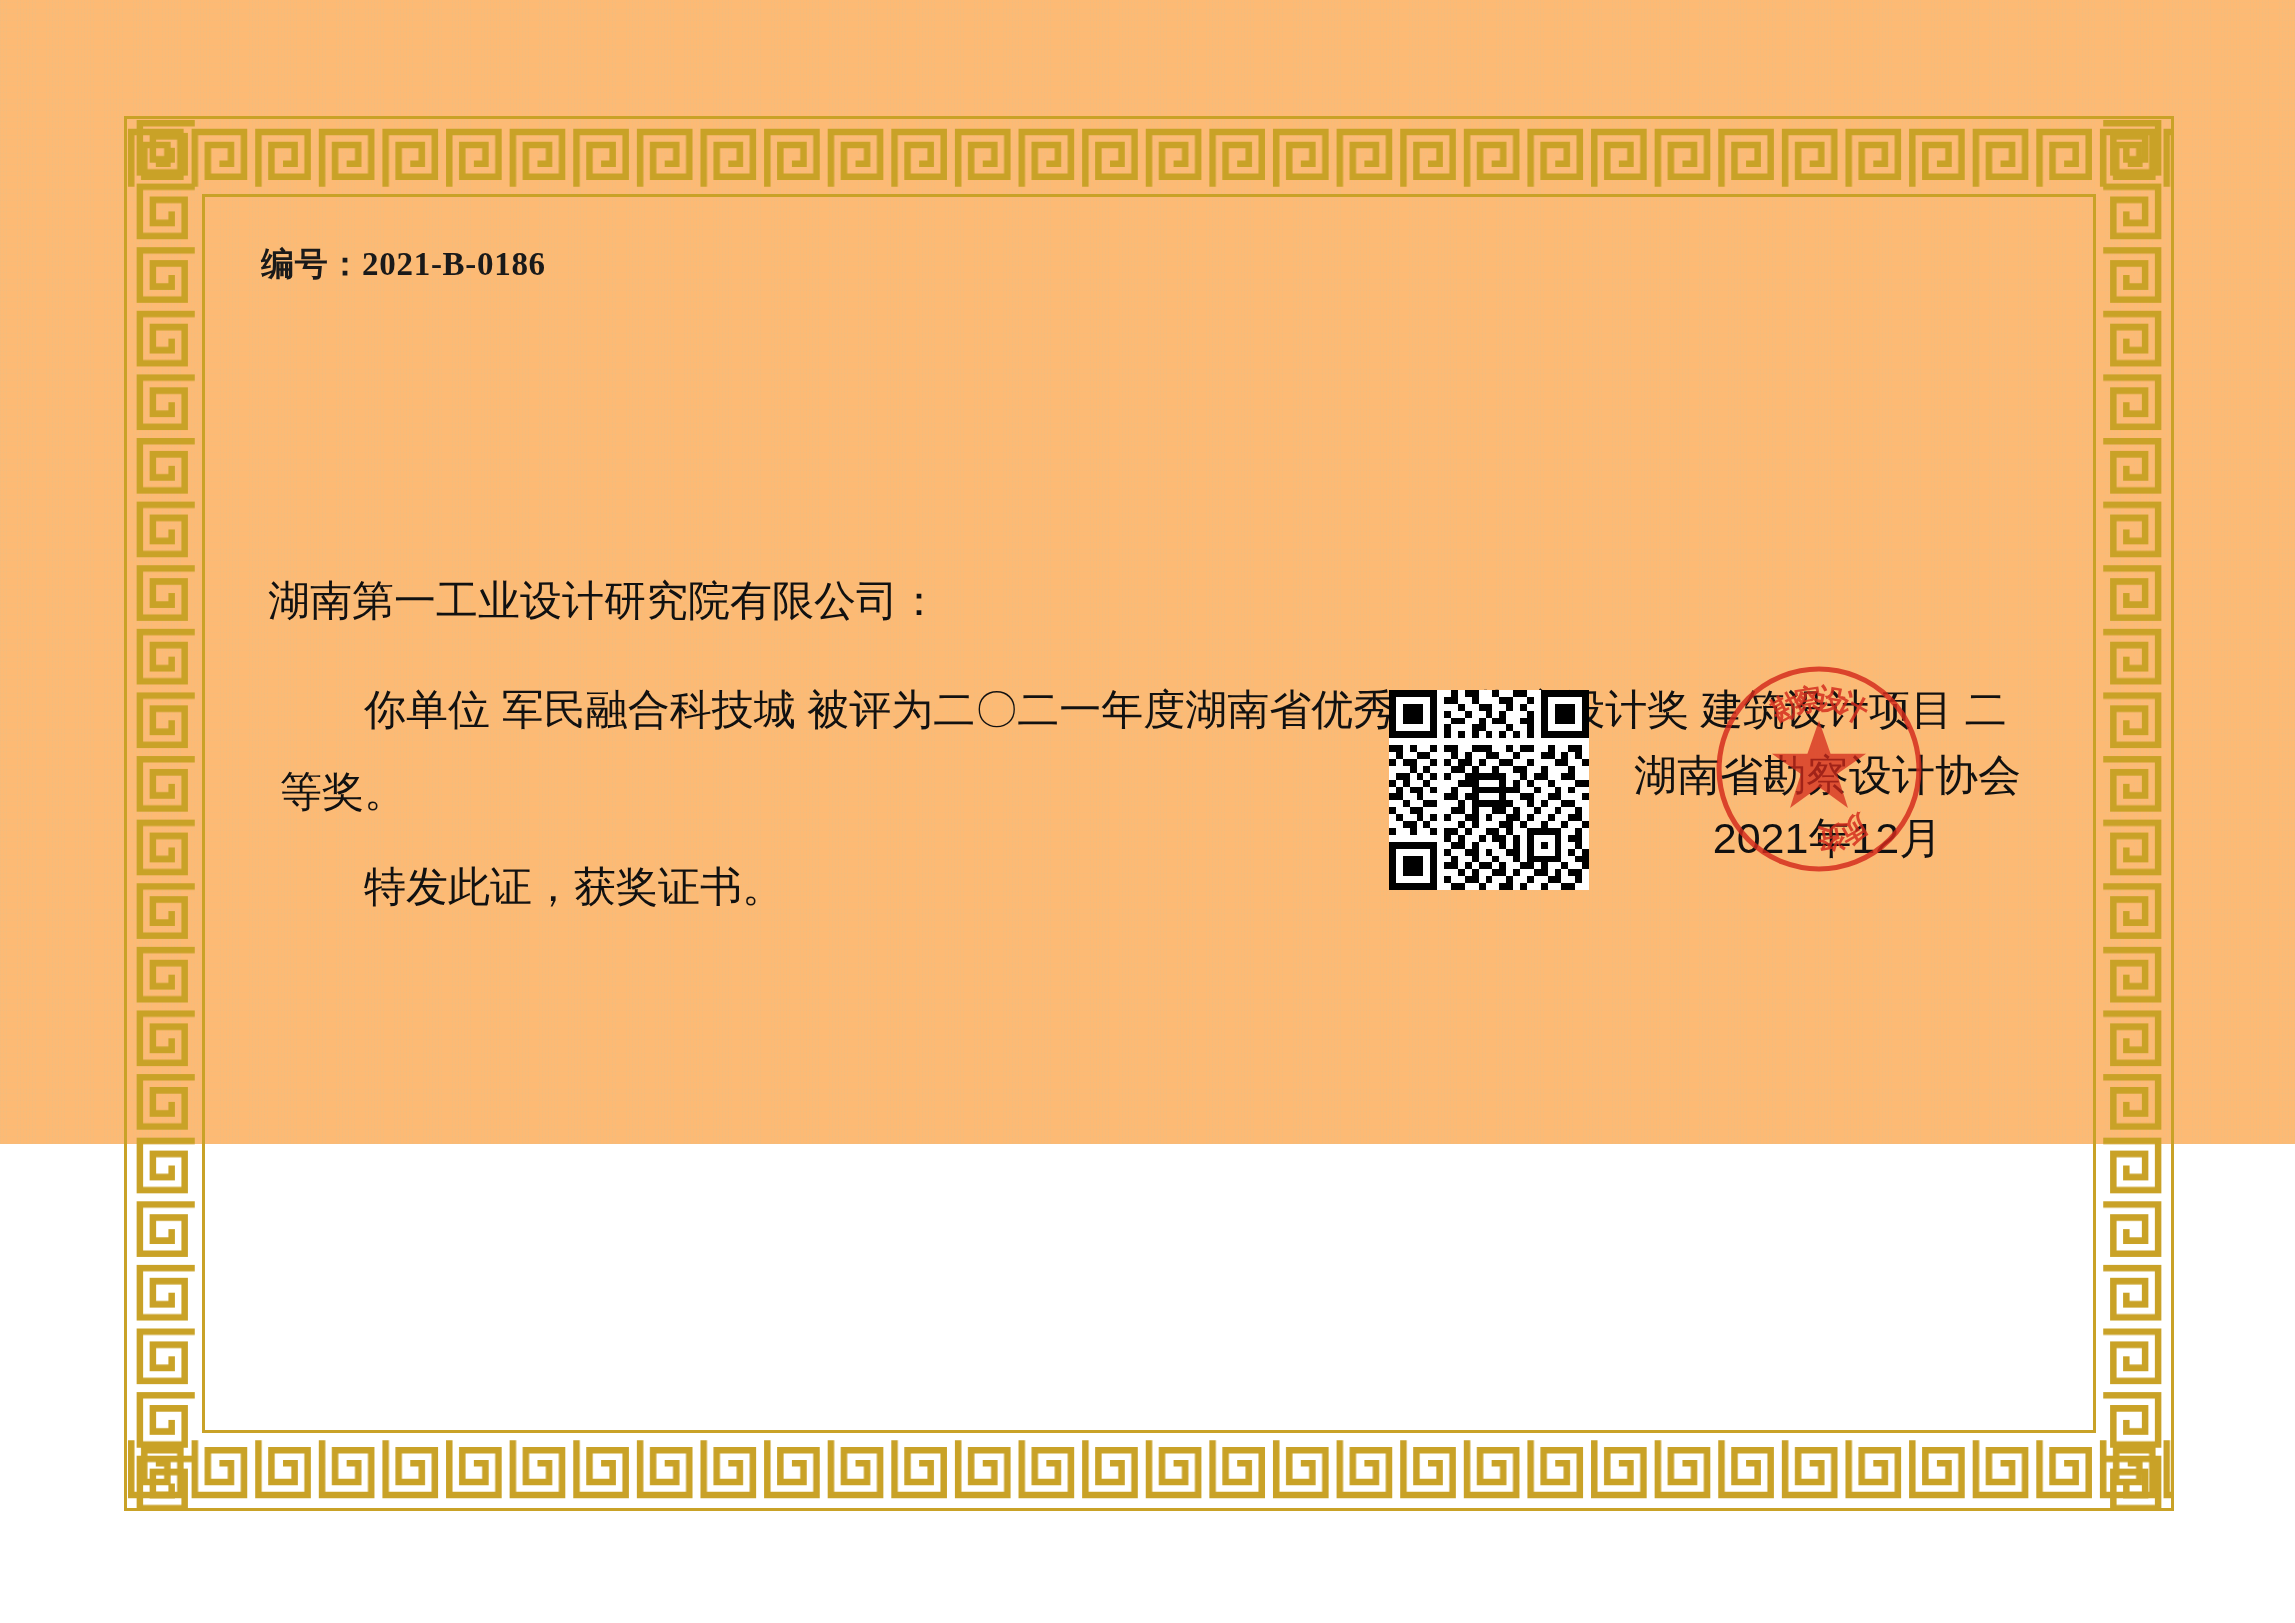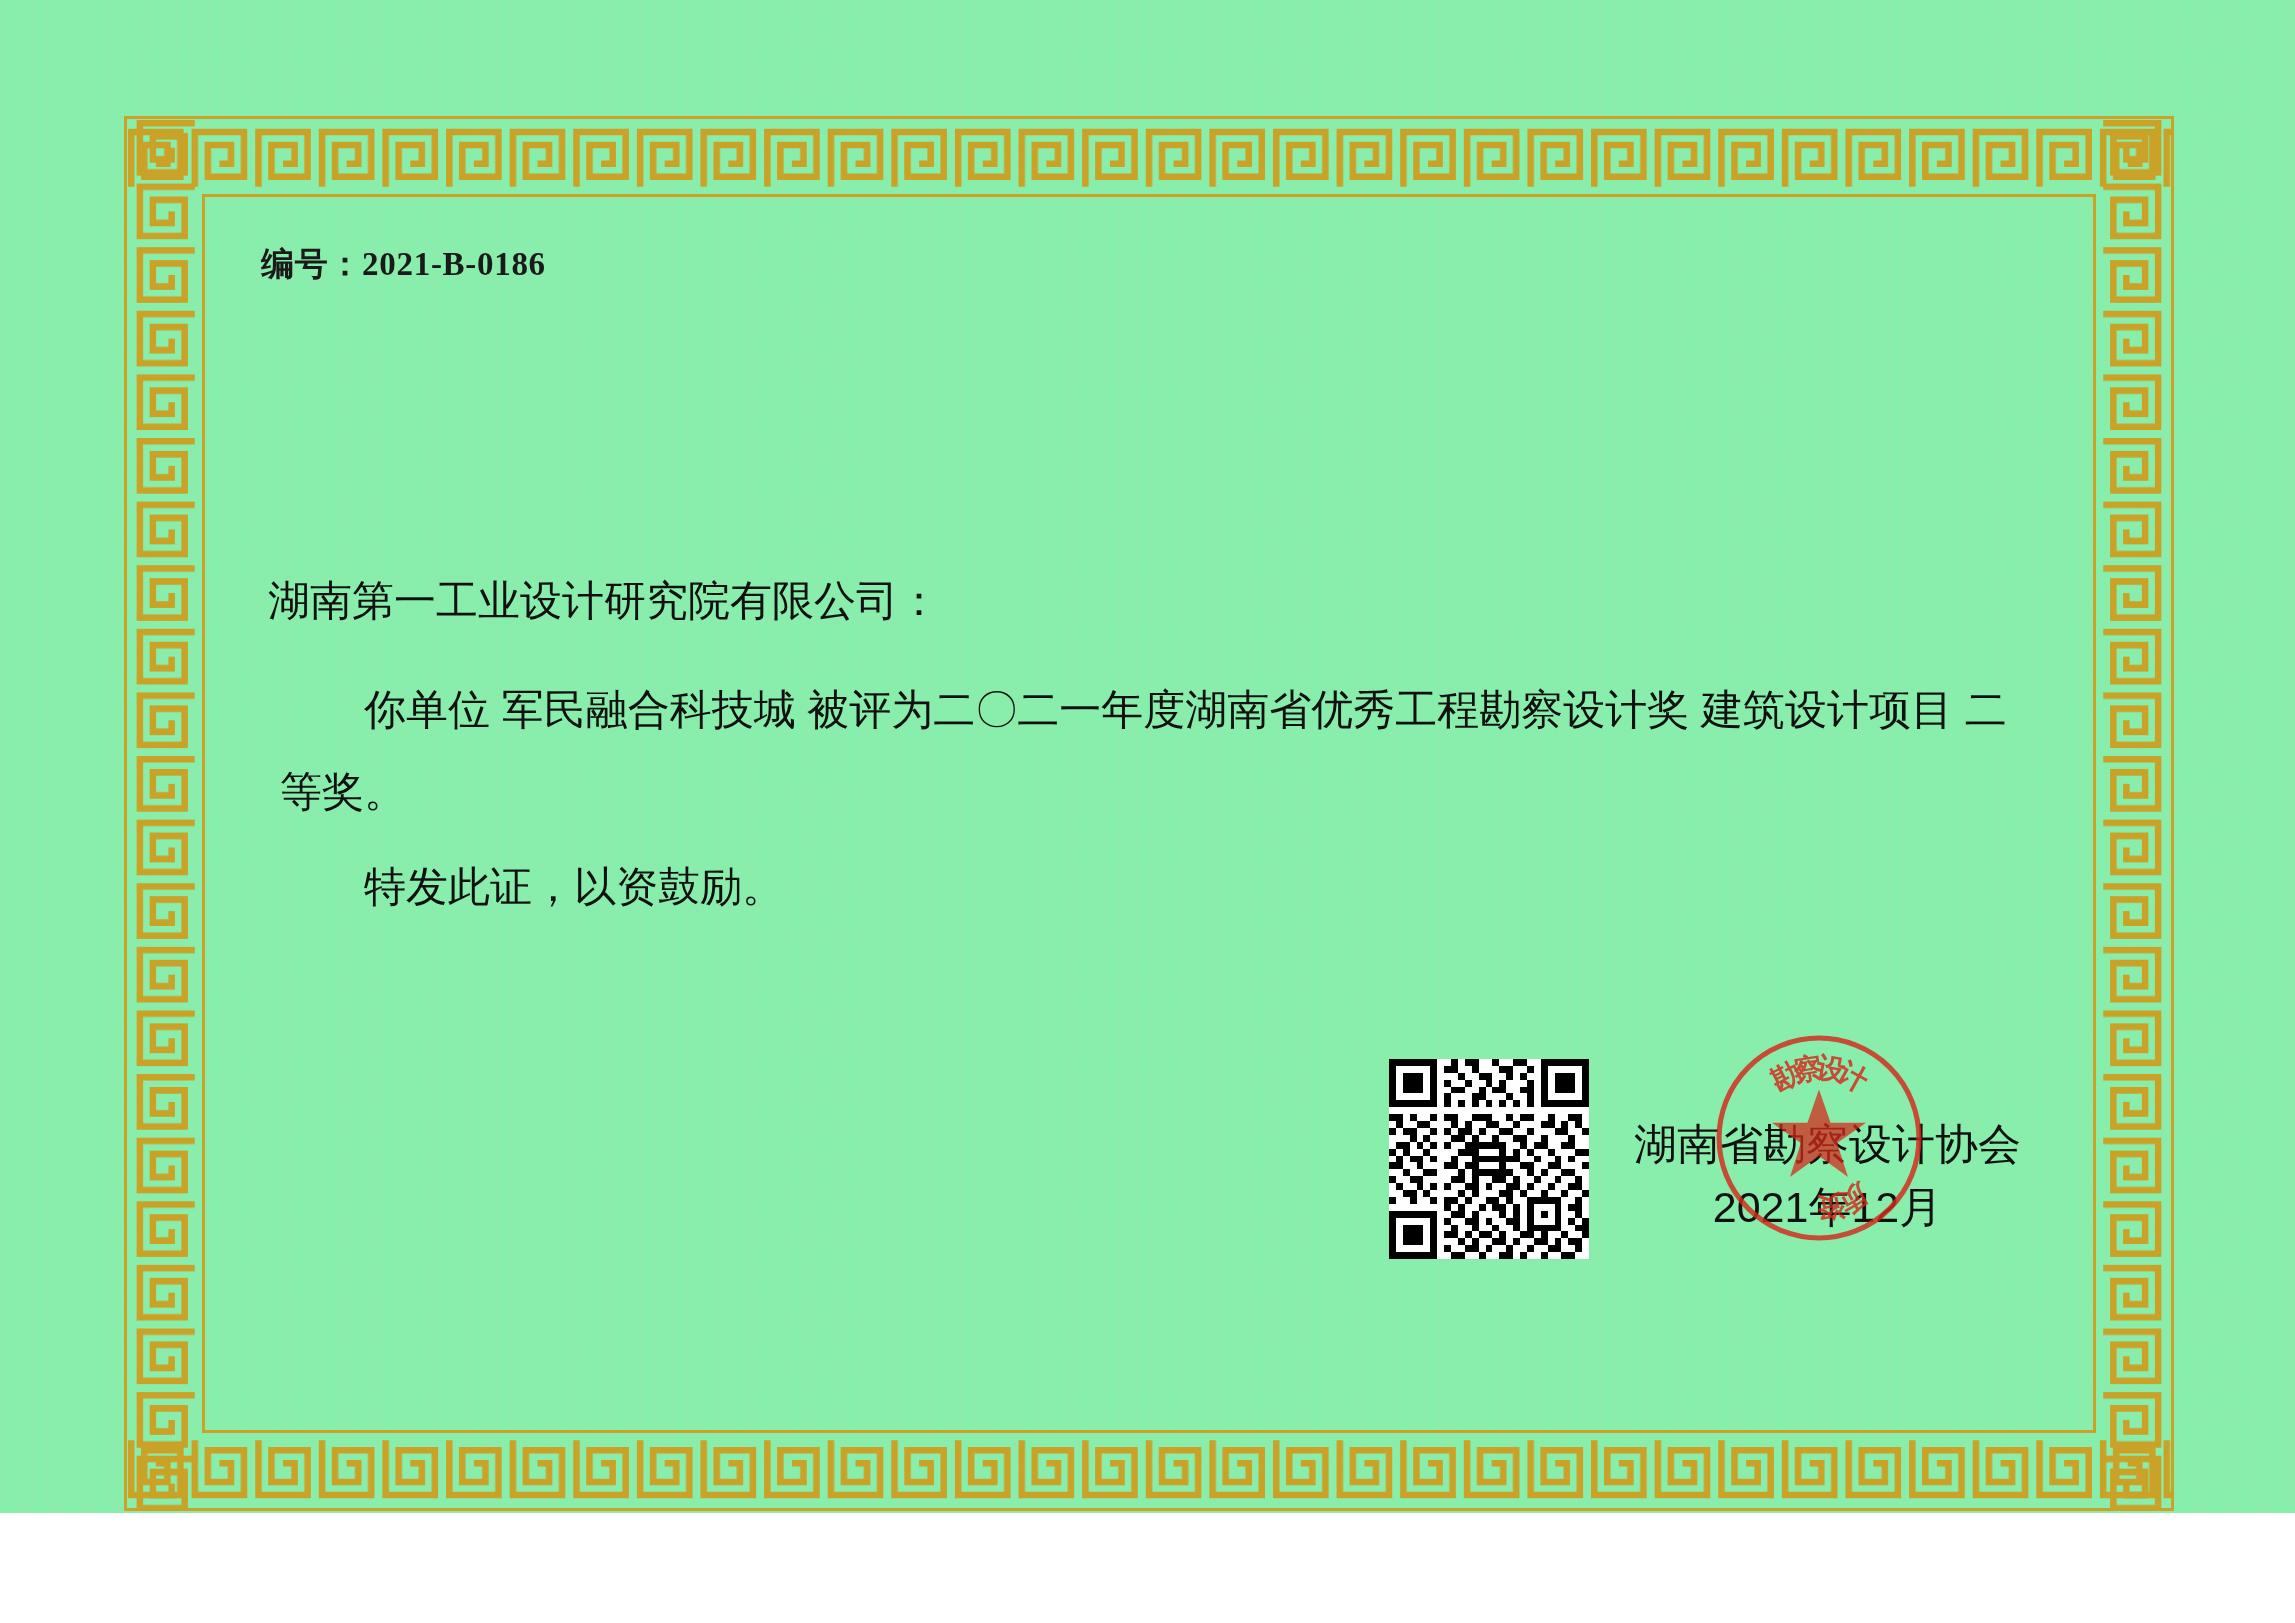--- a/index.html
+++ b/index.html
@@ -10,22 +10,22 @@
   body {
     width: 2295px;
     height: 1623px;
     font-family: "Liberation Sans", sans-serif;
     overflow: hidden;
   }
 
   .certificate {
     position: relative;
     width: 2295px;
-    height: 1513px;
-    background: #86efac;
+    height: 1144px;
+    background: #fdba74;
     box-sizing: border-box;
   }
 
   
   .paper-texture {
     position: absolute;
     inset: 0;
     background-image:
       repeating-linear-gradient(90deg, rgba(200,195,160,0.10) 0px, rgba(200,195,160,0.10) 0.7px, rgba(255,255,255,0) 0.7px, rgba(255,255,255,0) 2.9px),
       repeating-linear-gradient(0deg, rgba(200,195,160,0.07) 0px, rgba(200,195,160,0.07) 0.7px, rgba(255,255,255,0) 0.7px, rgba(255,255,255,0) 3.6px);
@@ -214,21 +214,21 @@
   <div class="content">
 
     <div class="serial">
       <span class="serial-label">编号：</span><span class="serial-value">2021-B-0186</span>
     </div>
 
 
     <div class="body-block">
       <p class="addressee">湖南第一工业设计研究院有限公司：</p>
       <p class="para">你单位 军民融合科技城 被评为二〇二一年度湖南省优秀工程勘察设计奖 建筑设计项目 二等奖。</p>
-      <p class="para">特发此证，以资鼓励。</p>
+      <p class="para">特发此证，获奖证书。</p>
     </div>
 
     <div class="footer">
 
       <div class="qr-code">
         <svg width="200" height="200" viewBox="0 0 29 29" shape-rendering="crispEdges">
           <rect width="29" height="29" fill="#ffffff"></rect>
           <g fill="#000000">
 
             <rect x="0" y="0" width="7" height="1"></rect>

